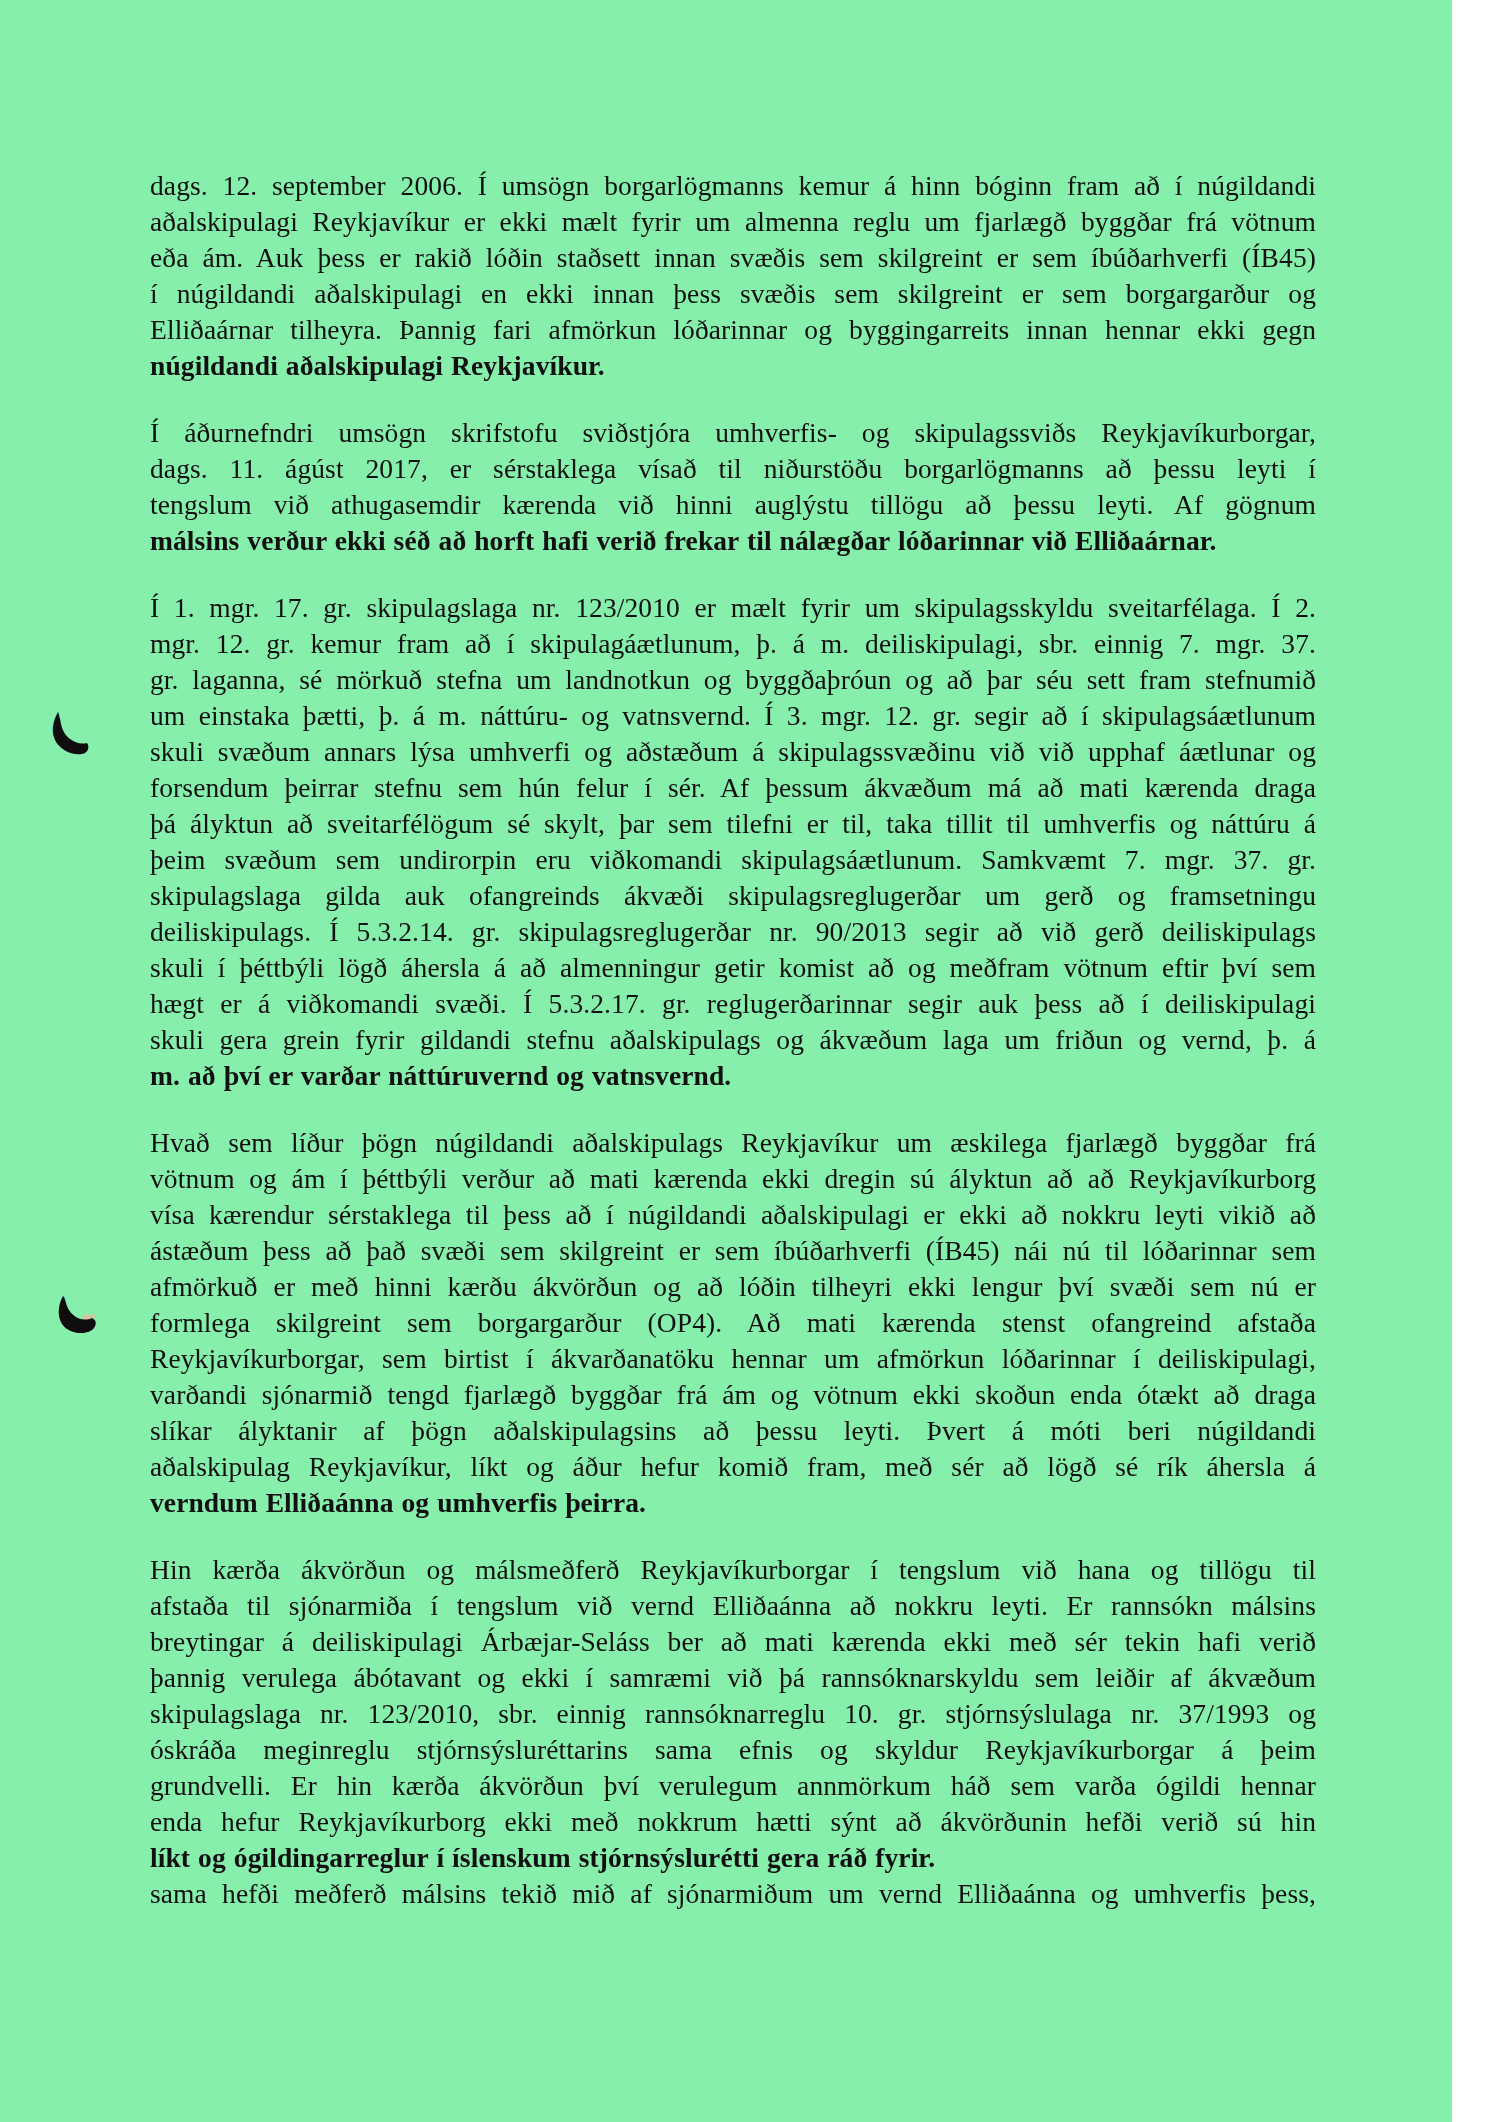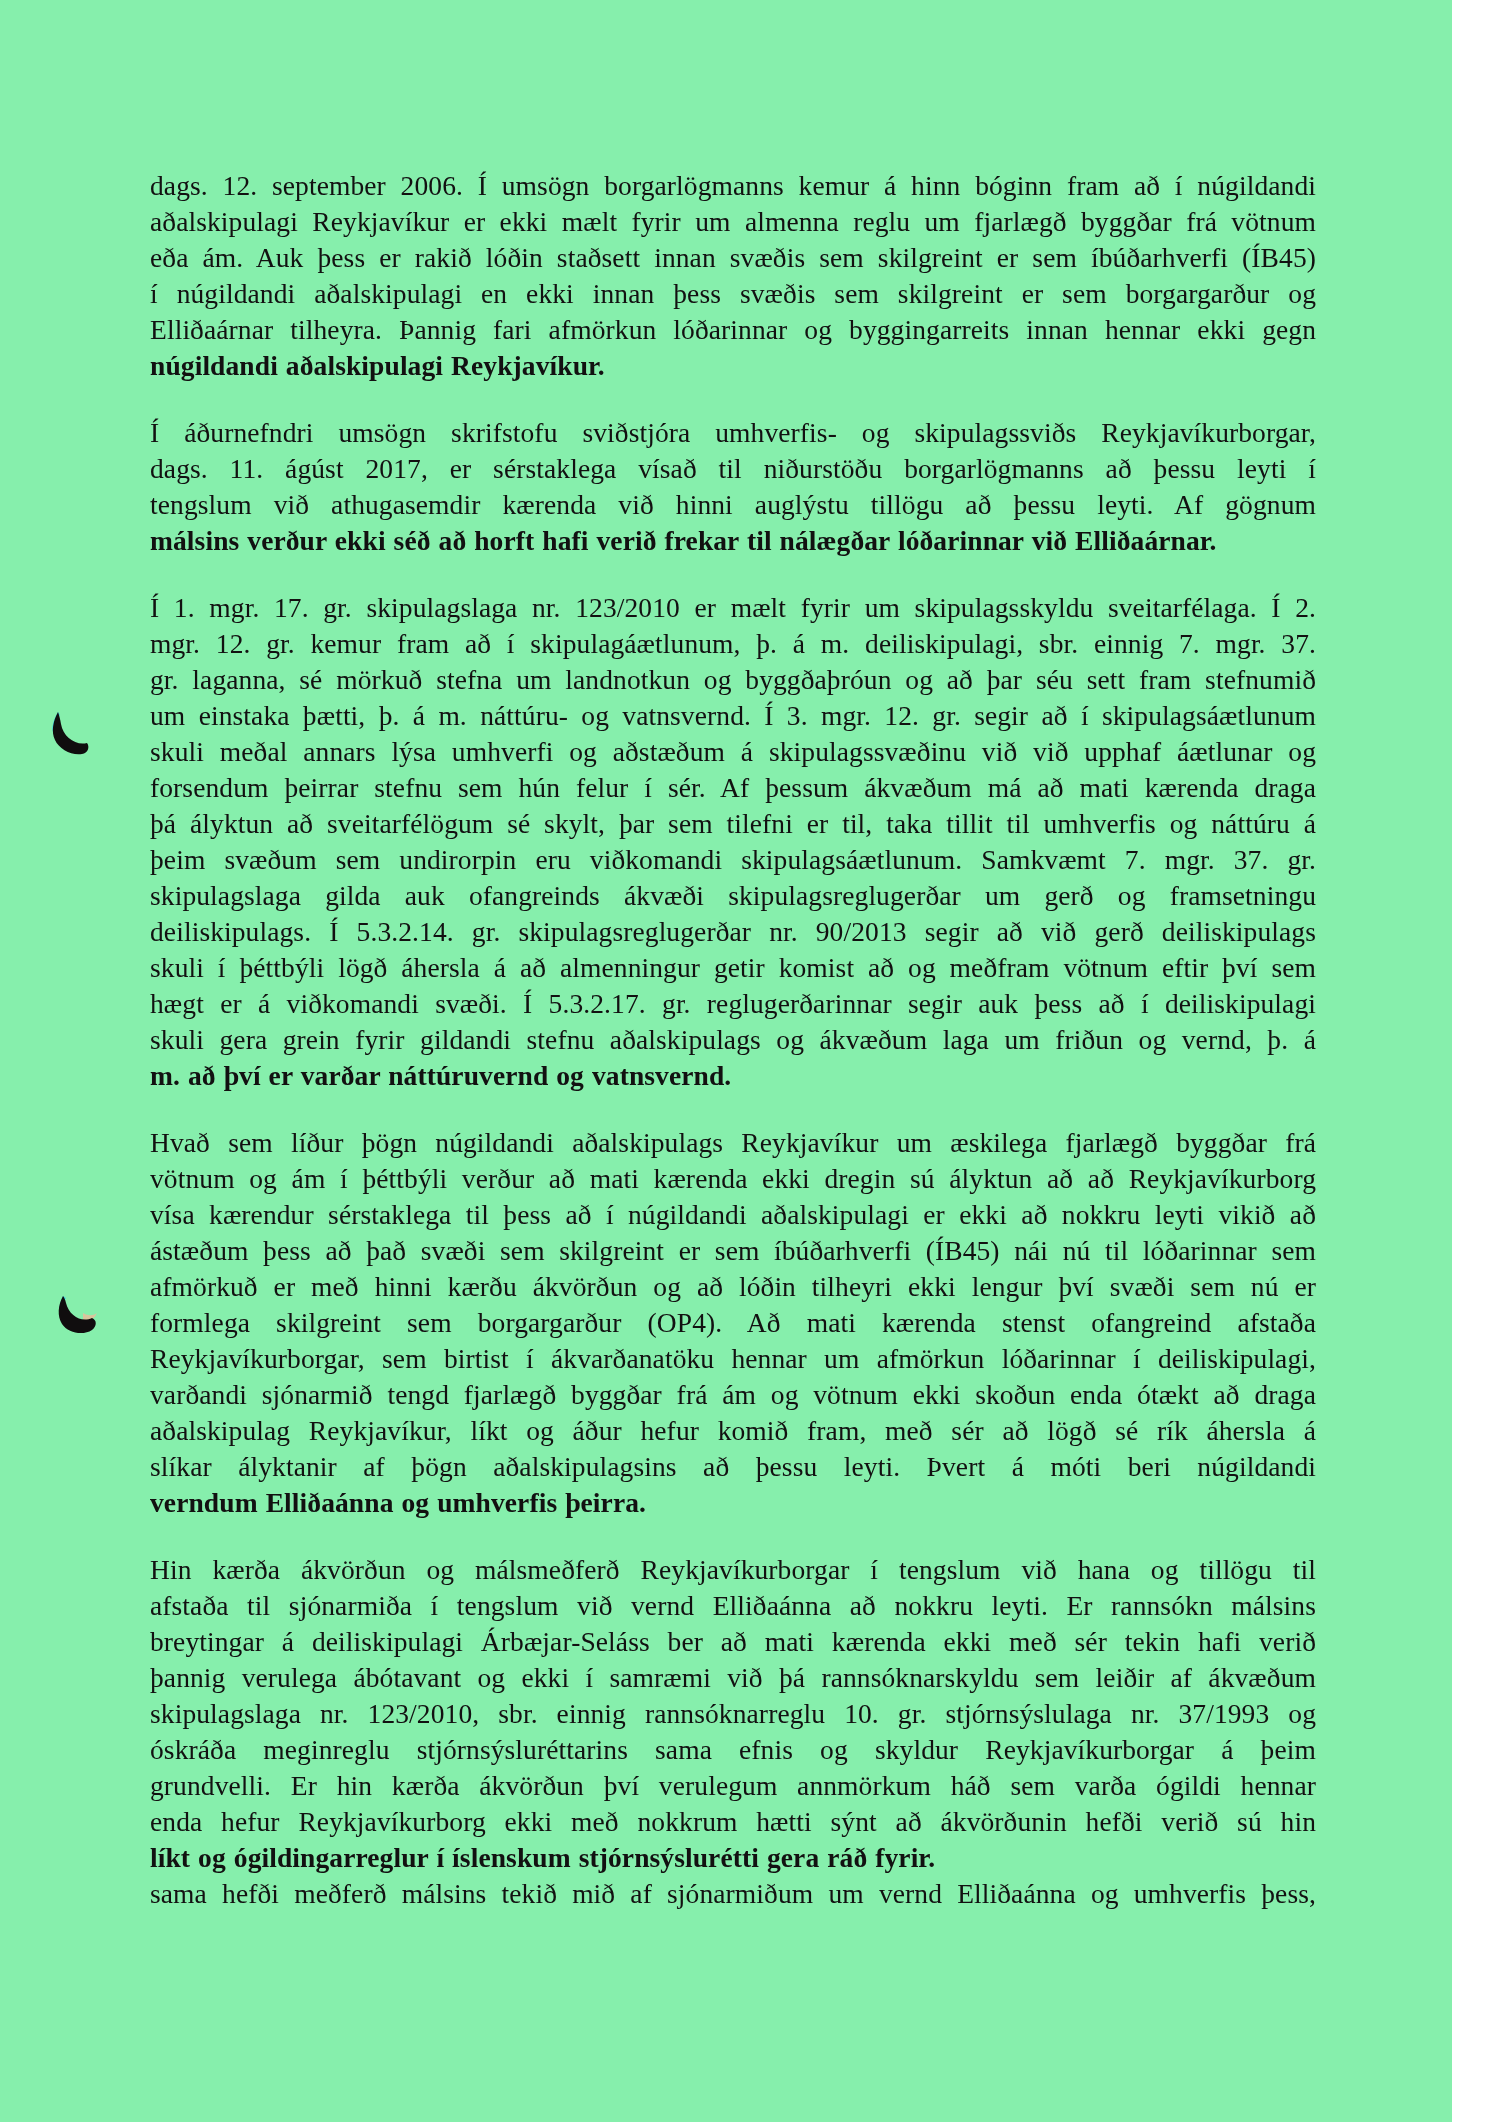--- a/index.html
+++ b/index.html
@@ -75,42 +75,42 @@
         <div class="line">Í áðurnefndri umsögn skrifstofu sviðstjóra umhverfis- og skipulagssviðs Reykjavíkurborgar,</div>
         <div class="line">dags. 11. ágúst 2017, er sérstaklega vísað til niðurstöðu borgarlögmanns að þessu leyti í</div>
         <div class="line">tengslum við athugasemdir kærenda við hinni auglýstu tillögu að þessu leyti. Af gögnum</div>
         <div class="line last">málsins verður ekki séð að horft hafi verið frekar til nálægðar lóðarinnar við Elliðaárnar.</div>
       </div>
       <div class="para">
         <div class="line">Í 1. mgr. 17. gr. skipulagslaga nr. 123/2010 er mælt fyrir um skipulagsskyldu sveitarfélaga. Í 2.</div>
         <div class="line">mgr. 12. gr. kemur fram að í skipulagáætlunum, þ. á m. deiliskipulagi, sbr. einnig 7. mgr. 37.</div>
         <div class="line">gr. laganna, sé mörkuð stefna um landnotkun og byggðaþróun og að þar séu sett fram stefnumið</div>
         <div class="line">um einstaka þætti, þ. á m. náttúru- og vatnsvernd. Í 3. mgr. 12. gr. segir að í skipulagsáætlunum</div>
-        <div class="line">skuli meðal annars lýsa umhverfi og aðstæðum á skipulagssvæðinu við við upphaf áætlunar og</div>
+        <div class="line">skuli svæðum annars lýsa umhverfi og aðstæðum á skipulagssvæðinu við við upphaf áætlunar og</div>
         <div class="line">forsendum þeirrar stefnu sem hún felur í sér. Af þessum ákvæðum má að mati kærenda draga</div>
         <div class="line">þá ályktun að sveitarfélögum sé skylt, þar sem tilefni er til, taka tillit til umhverfis og náttúru á</div>
         <div class="line">þeim svæðum sem undirorpin eru viðkomandi skipulagsáætlunum. Samkvæmt 7. mgr. 37. gr.</div>
         <div class="line">skipulagslaga gilda auk ofangreinds ákvæði skipulagsreglugerðar um gerð og framsetningu</div>
         <div class="line">deiliskipulags. Í 5.3.2.14. gr. skipulagsreglugerðar nr. 90/2013 segir að við gerð deiliskipulags</div>
         <div class="line">skuli í þéttbýli lögð áhersla á að almenningur getir komist að og meðfram vötnum eftir því sem</div>
         <div class="line">hægt er á viðkomandi svæði. Í 5.3.2.17. gr. reglugerðarinnar segir auk þess að í deiliskipulagi</div>
         <div class="line">skuli gera grein fyrir gildandi stefnu aðalskipulags og ákvæðum laga um friðun og vernd, þ. á</div>
         <div class="line last">m. að því er varðar náttúruvernd og vatnsvernd.</div>
       </div>
       <div class="para">
         <div class="line">Hvað sem líður þögn núgildandi aðalskipulags Reykjavíkur um æskilega fjarlægð byggðar frá</div>
         <div class="line">vötnum og ám í þéttbýli verður að mati kærenda ekki dregin sú ályktun að að Reykjavíkurborg</div>
         <div class="line">vísa kærendur sérstaklega til þess að í núgildandi aðalskipulagi er ekki að nokkru leyti vikið að</div>
         <div class="line">ástæðum þess að það svæði sem skilgreint er sem íbúðarhverfi (ÍB45) nái nú til lóðarinnar sem</div>
         <div class="line">afmörkuð er með hinni kærðu ákvörðun og að lóðin tilheyri ekki lengur því svæði sem nú er</div>
         <div class="line">formlega skilgreint sem borgargarður (OP4). Að mati kærenda stenst ofangreind afstaða</div>
         <div class="line">Reykjavíkurborgar, sem birtist í ákvarðanatöku hennar um afmörkun lóðarinnar í deiliskipulagi,</div>
         <div class="line">varðandi sjónarmið tengd fjarlægð byggðar frá ám og vötnum ekki skoðun enda ótækt að draga</div>
+        <div class="line">slíkar ályktanir af þögn aðalskipulagsins að þessu leyti. Þvert á móti beri núgildandi</div>
         <div class="line">aðalskipulag Reykjavíkur, líkt og áður hefur komið fram, með sér að lögð sé rík áhersla á</div>
-        <div class="line">slíkar ályktanir af þögn aðalskipulagsins að þessu leyti. Þvert á móti beri núgildandi</div>
         <div class="line last">verndum Elliðaánna og umhverfis þeirra.</div>
       </div>
       <div class="para">
         <div class="line">Hin kærða ákvörðun og málsmeðferð Reykjavíkurborgar í tengslum við hana og tillögu til</div>
         <div class="line">afstaða til sjónarmiða í tengslum við vernd Elliðaánna að nokkru leyti. Er rannsókn málsins</div>
         <div class="line">breytingar á deiliskipulagi Árbæjar-Seláss ber að mati kærenda ekki með sér tekin hafi verið</div>
         <div class="line">þannig verulega ábótavant og ekki í samræmi við þá rannsóknarskyldu sem leiðir af ákvæðum</div>
         <div class="line">skipulagslaga nr. 123/2010, sbr. einnig rannsóknarreglu 10. gr. stjórnsýslulaga nr. 37/1993 og</div>
         <div class="line">óskráða meginreglu stjórnsýsluréttarins sama efnis og skyldur Reykjavíkurborgar á þeim</div>
         <div class="line">grundvelli. Er hin kærða ákvörðun því verulegum annmörkum háð sem varða ógildi hennar</div>

